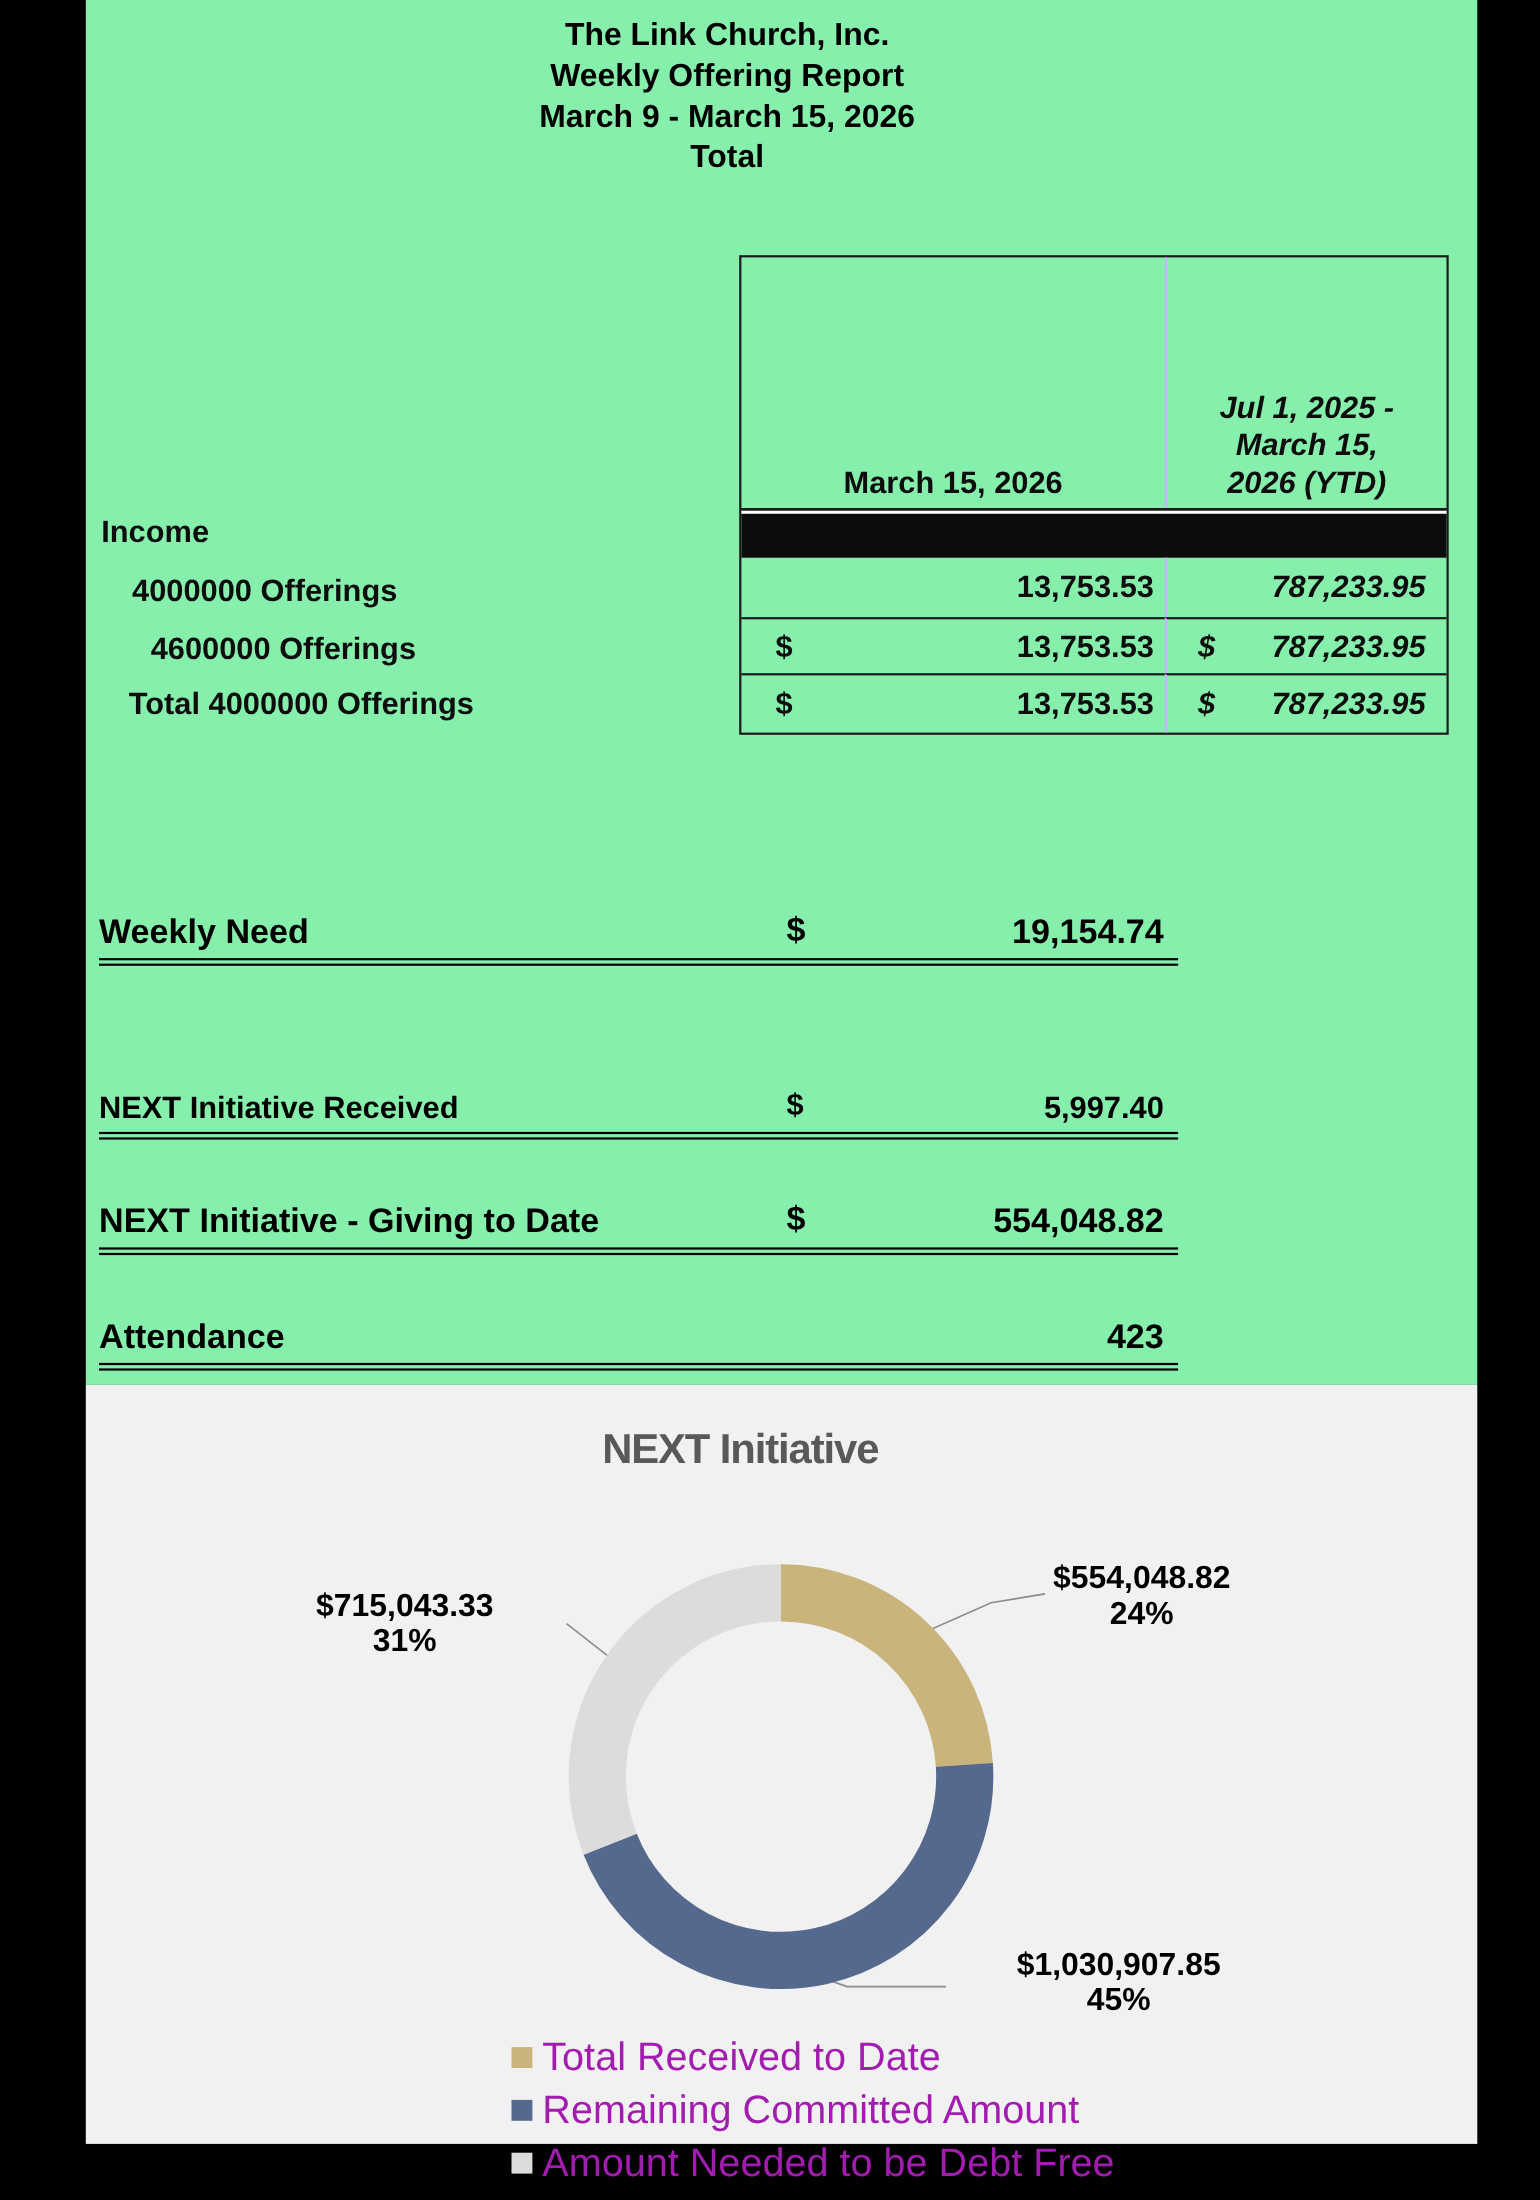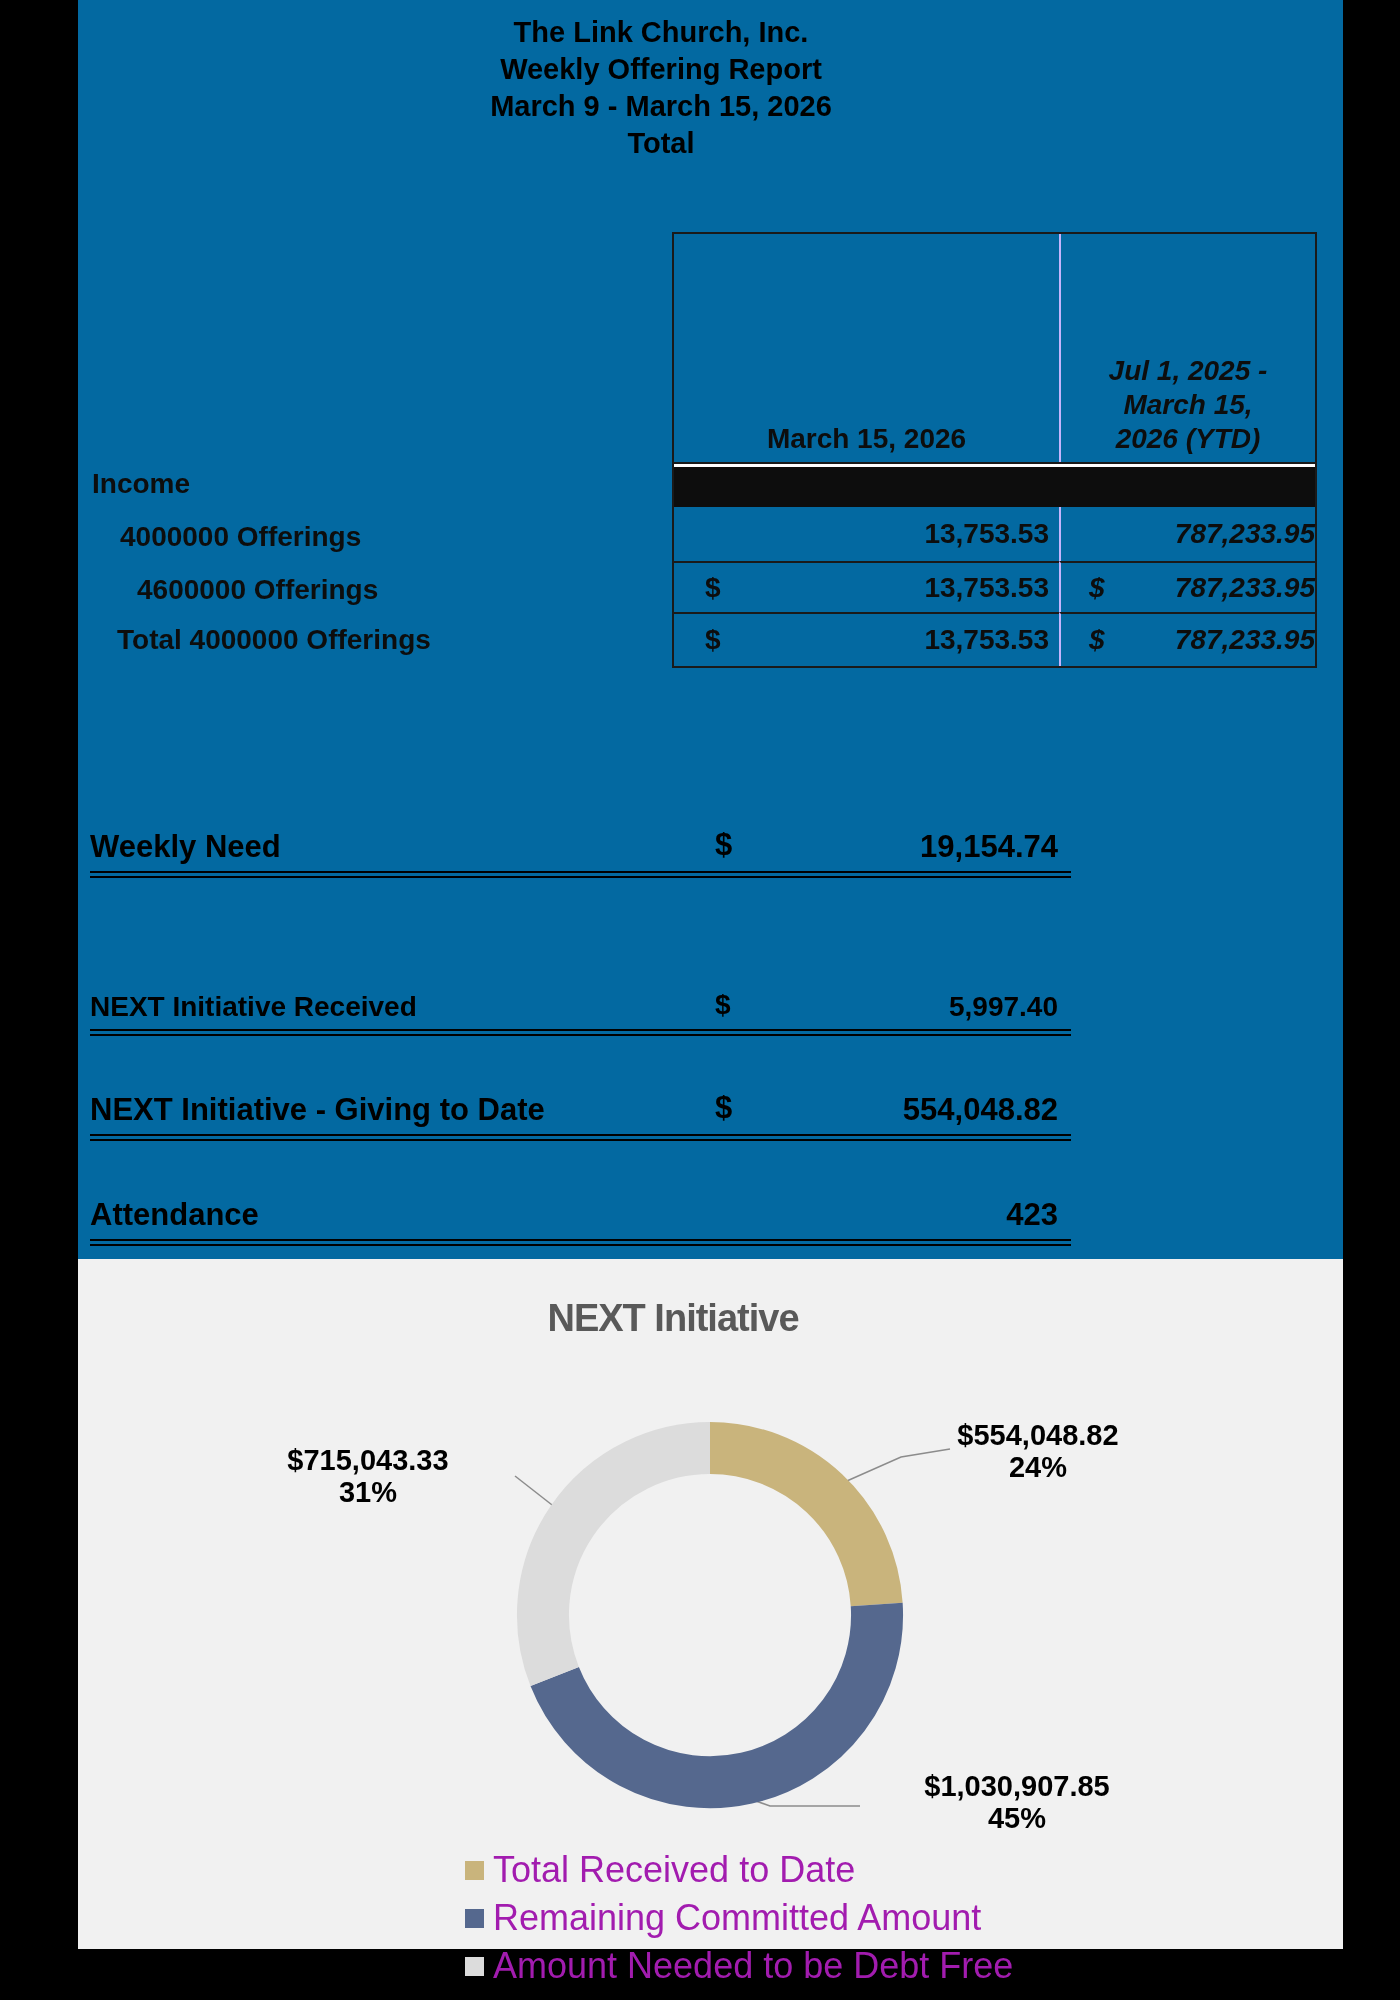--- a/index.html
+++ b/index.html
@@ -2,21 +2,21 @@
 <html><head>
 <meta charset="utf-8">
 <style>
   html,body{margin:0;padding:0;}
   body{
     width:1400px;height:2000px;background:#000;position:relative;overflow:hidden;
     font-family:"Liberation Sans", sans-serif;
   }
   .content{position:absolute;left:78px;top:0;width:1265px;}
   
-  .doc{position:relative;background:#0369a1;height:1259px;}
+  .doc{position:relative;background:#86efac;height:1259px;}
   .title-block{
     position:absolute;top:14px;left:0;width:1166px;text-align:center;
     font-weight:bold;font-size:29px;line-height:37px;color:#000;
   }
   
   .offer-table{
     position:absolute;left:594px;top:232px;width:645px;height:436px;
     box-sizing:border-box;border:2px solid #1a1a1a;
     display:grid;grid-template-columns:385px 256px;grid-template-rows:228px 45px 54px 51px 54px;
     font-weight:bold;font-size:28px;color:#0d0d0d;
@@ -27,21 +27,21 @@
     padding-bottom:6px;line-height:34px;white-space:pre-line;
   }
   .colsep{border-left:2px solid #c4b5fd;font-style:italic;}
   .band{
     grid-column:1/3;background:#0d0d0d;border-top:2px solid #1a1a1a;
     box-shadow:inset 0 3px 0 #ffffff;
   }
   .money{display:flex;align-items:center;padding:0 10px 0 31px;}
   .money .cur{flex:0 0 auto;}
   .money .val{margin-left:auto;}
-  .money.c2{padding-left:28px;padding-right:0;}
+  .money.c2{padding-left:28px;padding-right:19px;}
   .rsep{border-top:2px solid #1a1a1a;}
   
   .tbl-label{position:absolute;font-weight:bold;font-size:28px;color:#0d0d0d;white-space:nowrap;text-align:right;}
   .lab-income{left:14px;top:468px;}
   .lab-r1{left:42px;top:521px;}
   .lab-r2{left:59px;top:574px;}
   .lab-r3{left:39px;top:624px;}
   
   .sum-row{
     position:absolute;left:12px;width:981px;box-sizing:border-box;

